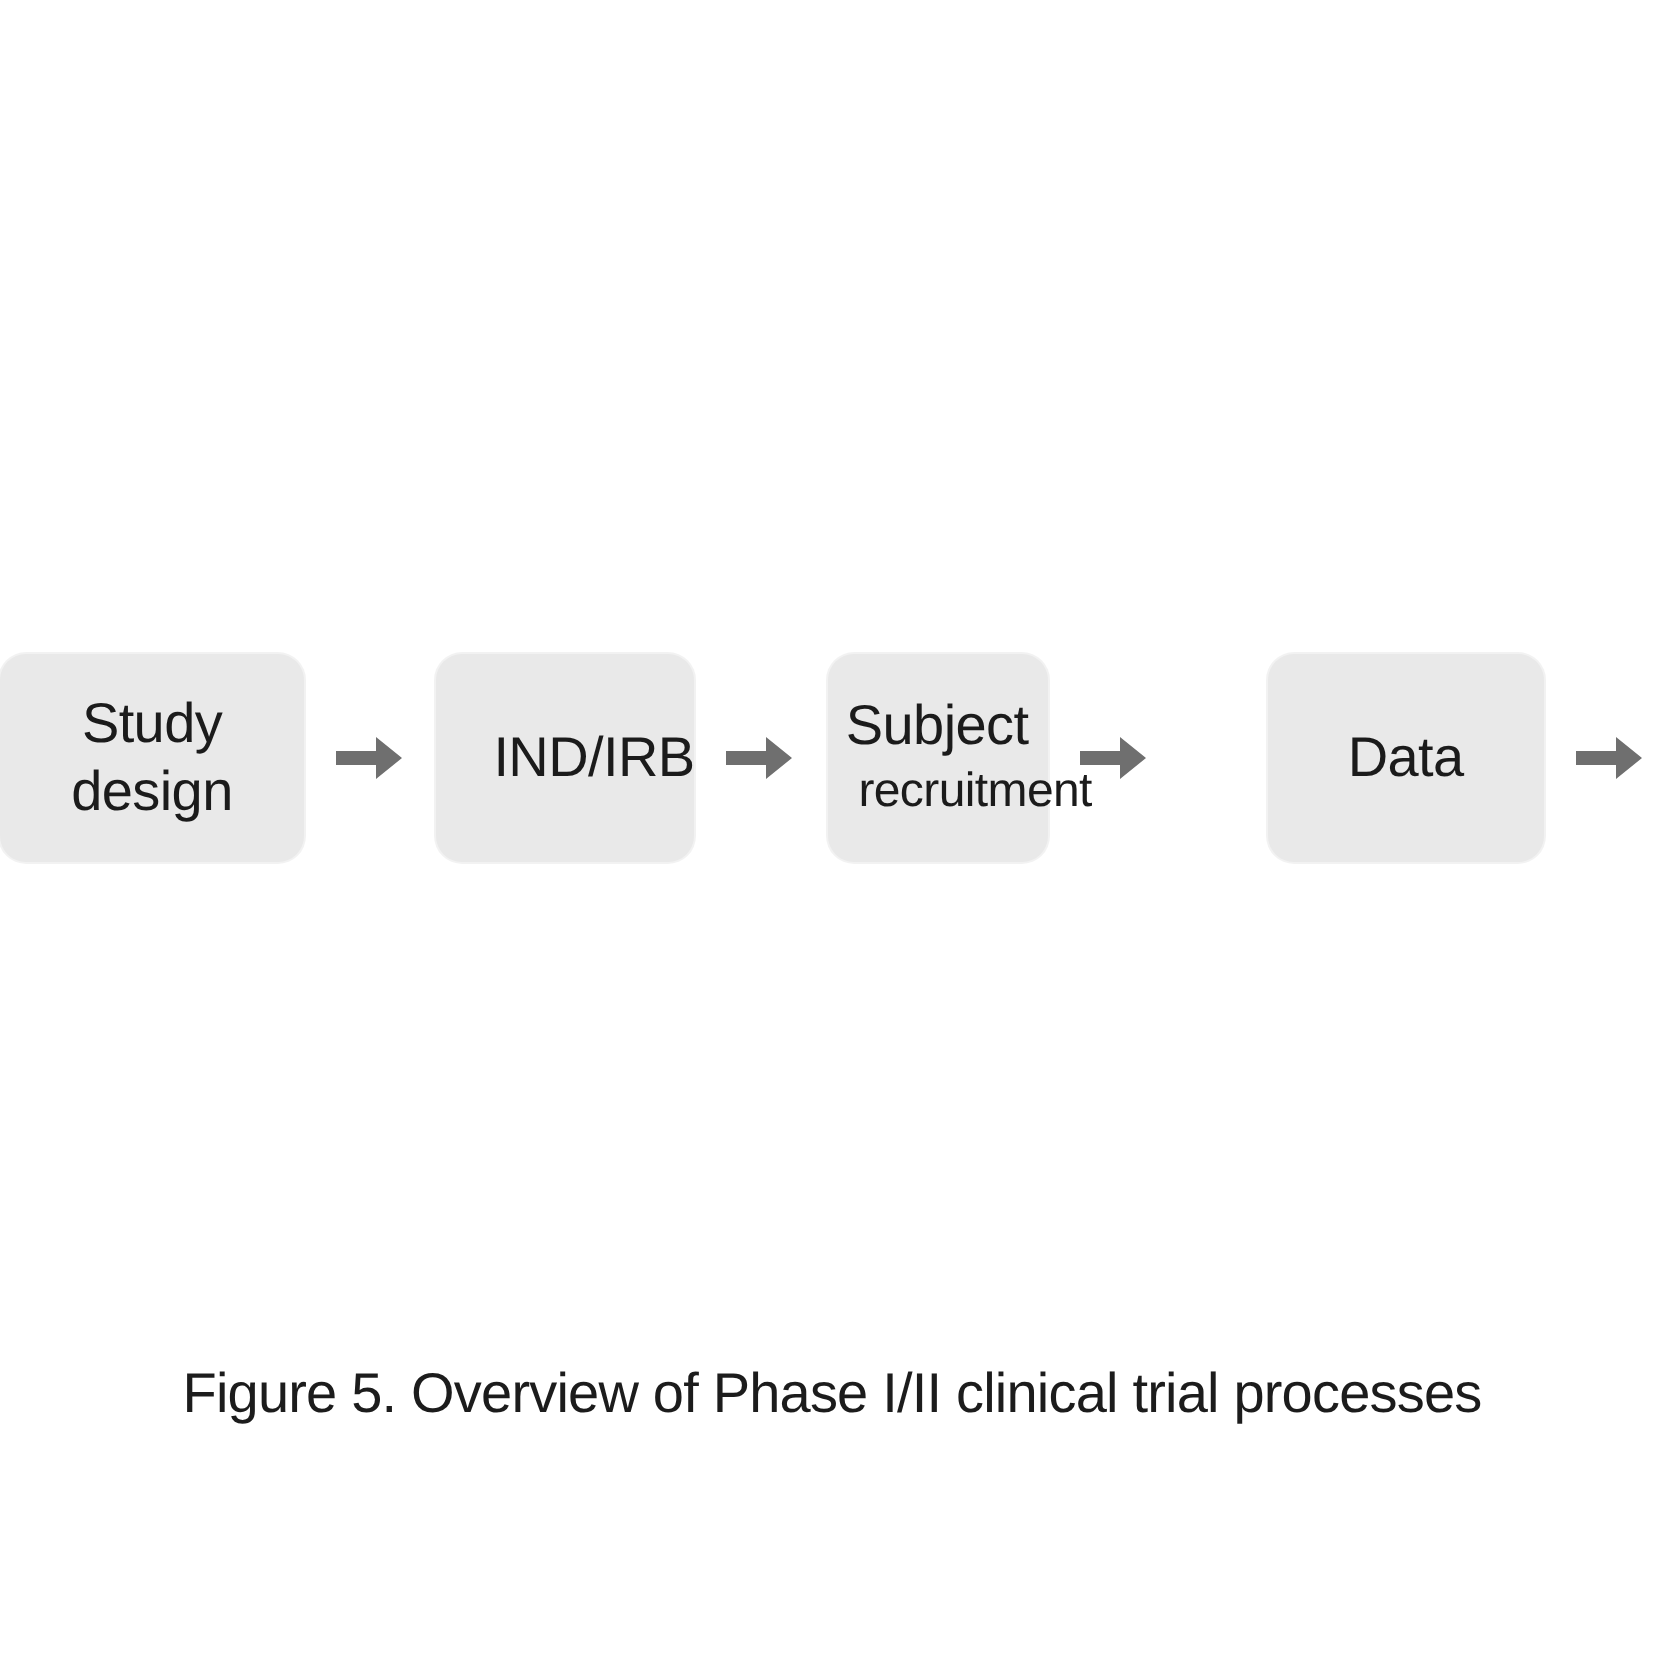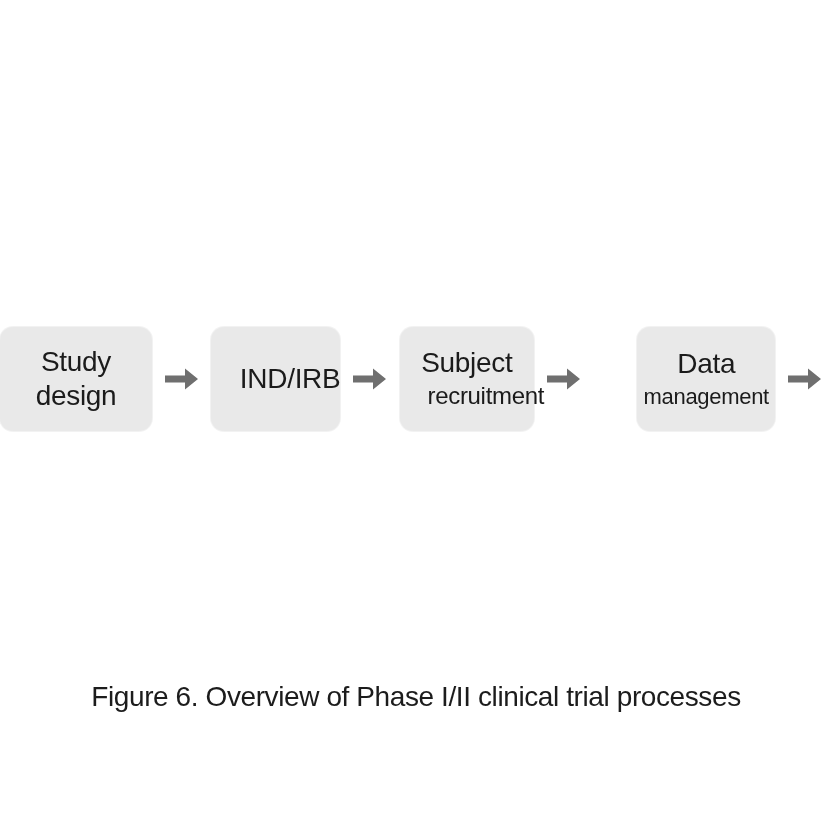--- a/index.html
+++ b/index.html
@@ -43,21 +43,21 @@
     letter-spacing: -0.3px;
   }
   .box .l1, .box .l2 {
     display: block;
     font-size: 28px;
     line-height: 34px;
     white-space: nowrap;
   }
   .b1 { width: 152px; }
   .b2 { width: 129px; align-items: flex-end; }
-  .b3 { width: 134px; }
+  .b3 { width: 110px; }
   .b4 { width: 138px; margin-left: 44px; }
   .b5 { width: 135px; }
   .b3 .l2 { font-size: 24px; line-height: 32px; margin-left: 38px; }
   .b4 .l2 { font-size: 22px; line-height: 31px; }
   .arrow {
     flex: none;
     display: block;
   }
   .caption {
     position: absolute;
@@ -100,25 +100,24 @@
       <span class="l1">Subject</span>
       <span class="l2">recruitment</span>
     </div>
 
     <svg class="arrow" width="34" height="24" viewBox="0 0 34 24">
       <polygon points="0,8.5 20,8.5 20,1.5 33,12 20,22.5 20,15.5 0,15.5" fill="#6f6f6f"></polygon>
     </svg>
 
     <div class="box b4">
       <span class="l1">Data</span>
-      <span class="l2">management</span>
     </div>
 
     <svg class="arrow" width="34" height="24" viewBox="0 0 34 24">
       <polygon points="0,8.5 20,8.5 20,1.5 33,12 20,22.5 20,15.5 0,15.5" fill="#6f6f6f"></polygon>
     </svg>
 
 
   </div>
 
-  <div class="caption">Figure 6. Overview of Phase I/II clinical trial processes</div>
+  <div class="caption">Figure 5. Overview of Phase I/II clinical trial processes</div>
 
 </div>
 
 </body></html>

